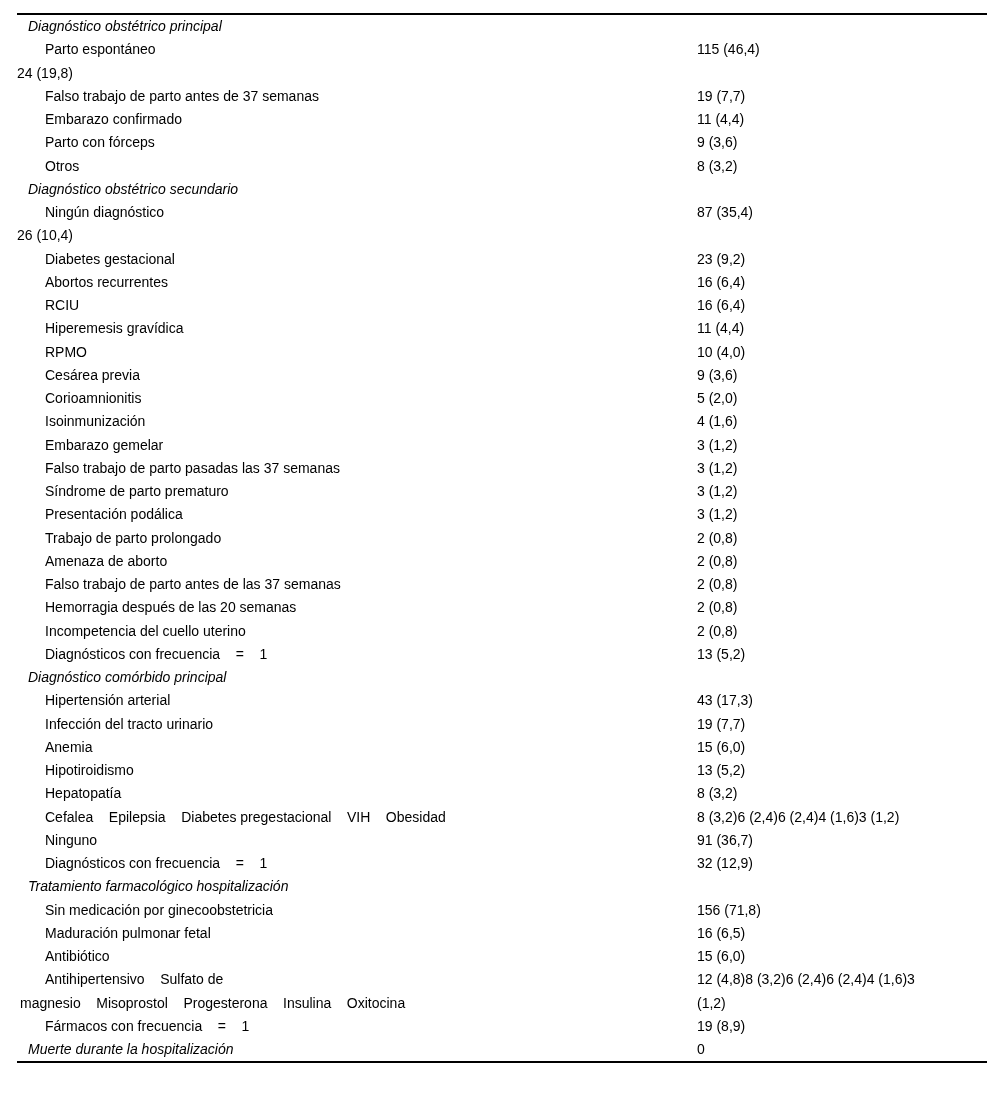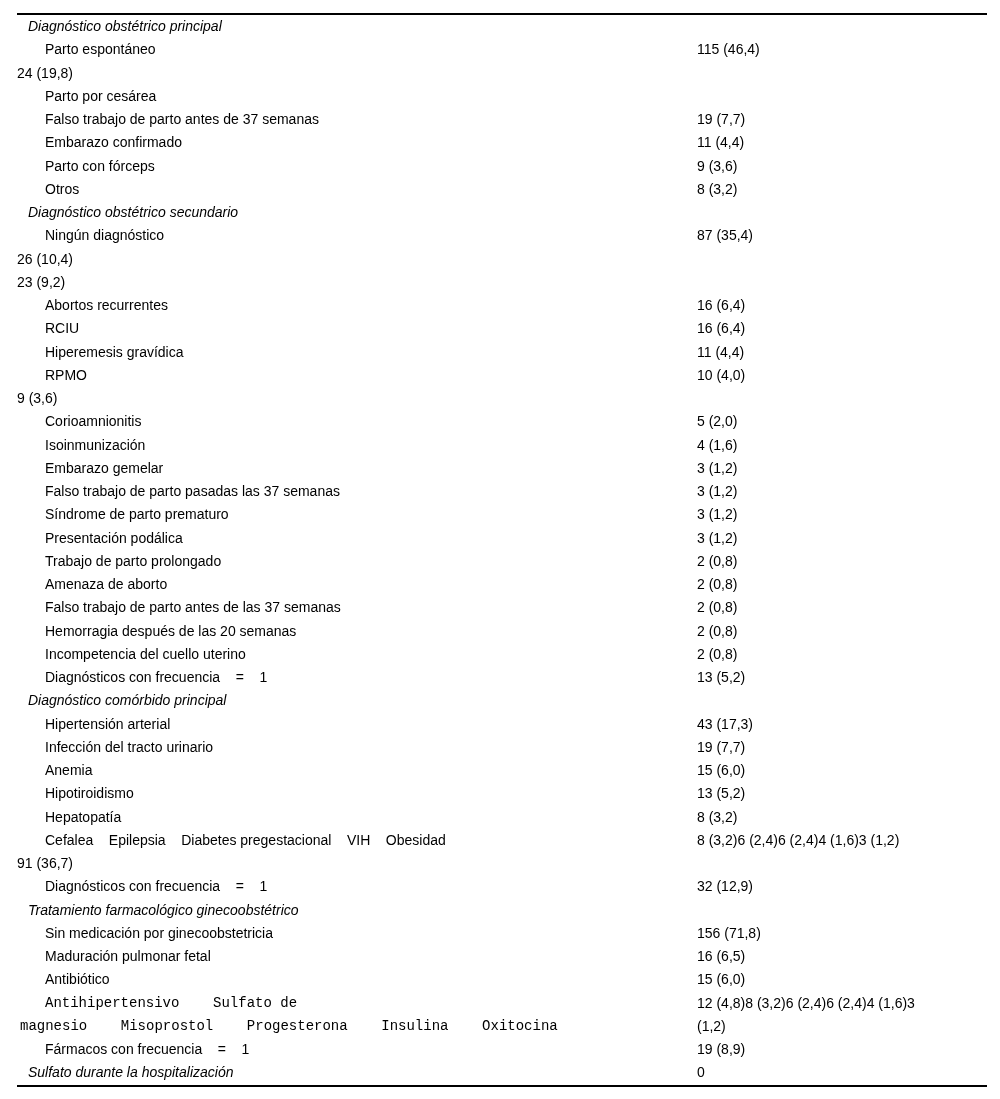--- a/index.html
+++ b/index.html
@@ -41,21 +41,20 @@
   .label.header {
     font-style: italic;
     padding-left: 11px;
   }
   .label.item {
     padding-left: 28px;
   }
   .label.item.hang {
     padding-left: 3px;
     text-indent: 25px;
-    font-family: Liberation Mono, monospace;
   }
   .value {
     flex: 0 0 290px;
     width: 290px;
   }
 </style>
 </head>
 <body>
 
 <div class="table-wrap">
@@ -66,21 +65,20 @@
         <span class="cell value"></span>
       </div>
       <div class="row">
         <span class="cell label item">Parto espontáneo</span>
         <span class="cell value">115 (46,4)</span>
       </div>
       <div class="row">
         <span class="cell value">24 (19,8)</span>
       </div>
       <div class="row">
-        <span class="cell label item">Parto por cesárea</span>
       </div>
       <div class="row">
         <span class="cell label item">Falso trabajo de parto antes de 37 semanas</span>
         <span class="cell value">19 (7,7)</span>
       </div>
       <div class="row">
         <span class="cell label item">Embarazo confirmado</span>
         <span class="cell value">11 (4,4)</span>
       </div>
       <div class="row">
@@ -96,39 +94,41 @@
         <span class="cell value"></span>
       </div>
       <div class="row">
         <span class="cell label item">Ningún diagnóstico</span>
         <span class="cell value">87 (35,4)</span>
       </div>
       <div class="row">
         <span class="cell value">26 (10,4)</span>
       </div>
       <div class="row">
+        <span class="cell label item">Diabetes gestacional</span>
         <span class="cell value">23 (9,2)</span>
       </div>
       <div class="row">
         <span class="cell label item">Abortos recurrentes</span>
         <span class="cell value">16 (6,4)</span>
       </div>
       <div class="row">
         <span class="cell label item">RCIU</span>
         <span class="cell value">16 (6,4)</span>
       </div>
       <div class="row">
         <span class="cell label item">Hiperemesis gravídica</span>
         <span class="cell value">11 (4,4)</span>
       </div>
       <div class="row">
         <span class="cell label item">RPMO</span>
         <span class="cell value">10 (4,0)</span>
       </div>
       <div class="row">
+        <span class="cell label item">Cesárea previa</span>
         <span class="cell value">9 (3,6)</span>
       </div>
       <div class="row">
         <span class="cell label item">Corioamnionitis</span>
         <span class="cell value">5 (2,0)</span>
       </div>
       <div class="row">
         <span class="cell label item">Isoinmunización</span>
         <span class="cell value">4 (1,6)</span>
       </div>
@@ -194,28 +194,29 @@
       </div>
       <div class="row">
         <span class="cell label item">Hepatopatía</span>
         <span class="cell value">8 (3,2)</span>
       </div>
       <div class="row">
         <span class="cell label item">Cefalea    Epilepsia    Diabetes pregestacional    VIH    Obesidad</span>
         <span class="cell value">8 (3,2)6 (2,4)6 (2,4)4 (1,6)3 (1,2)</span>
       </div>
       <div class="row">
+        <span class="cell label item">Ninguno</span>
         <span class="cell value">91 (36,7)</span>
       </div>
       <div class="row">
         <span class="cell label item">Diagnósticos con frecuencia    =    1</span>
         <span class="cell value">32 (12,9)</span>
       </div>
       <div class="row">
-        <span class="cell label header">Tratamiento farmacológico ginecoobstétrico</span>
+        <span class="cell label header">Tratamiento farmacológico hospitalización</span>
         <span class="cell value"></span>
       </div>
       <div class="row">
         <span class="cell label item">Sin medicación por ginecoobstetricia</span>
         <span class="cell value">156 (71,8)</span>
       </div>
       <div class="row">
         <span class="cell label item">Maduración pulmonar fetal</span>
         <span class="cell value">16 (6,5)</span>
       </div>
@@ -227,18 +228,18 @@
         <span class="cell label item hang">Antihipertensivo    Sulfato de
 magnesio    Misoprostol    Progesterona    Insulina    Oxitocina</span>
         <span class="cell value">12 (4,8)8 (3,2)6 (2,4)6 (2,4)4 (1,6)3
 (1,2)</span>
       </div>
       <div class="row">
         <span class="cell label item">Fármacos con frecuencia    =    1</span>
         <span class="cell value">19 (8,9)</span>
       </div>
       <div class="row">
-        <span class="cell label header">Sulfato durante la hospitalización</span>
+        <span class="cell label header">Muerte durante la hospitalización</span>
         <span class="cell value">0</span>
       </div>
     </div>
   <div class="rule"></div>
 </div>
 
 </body></html>

